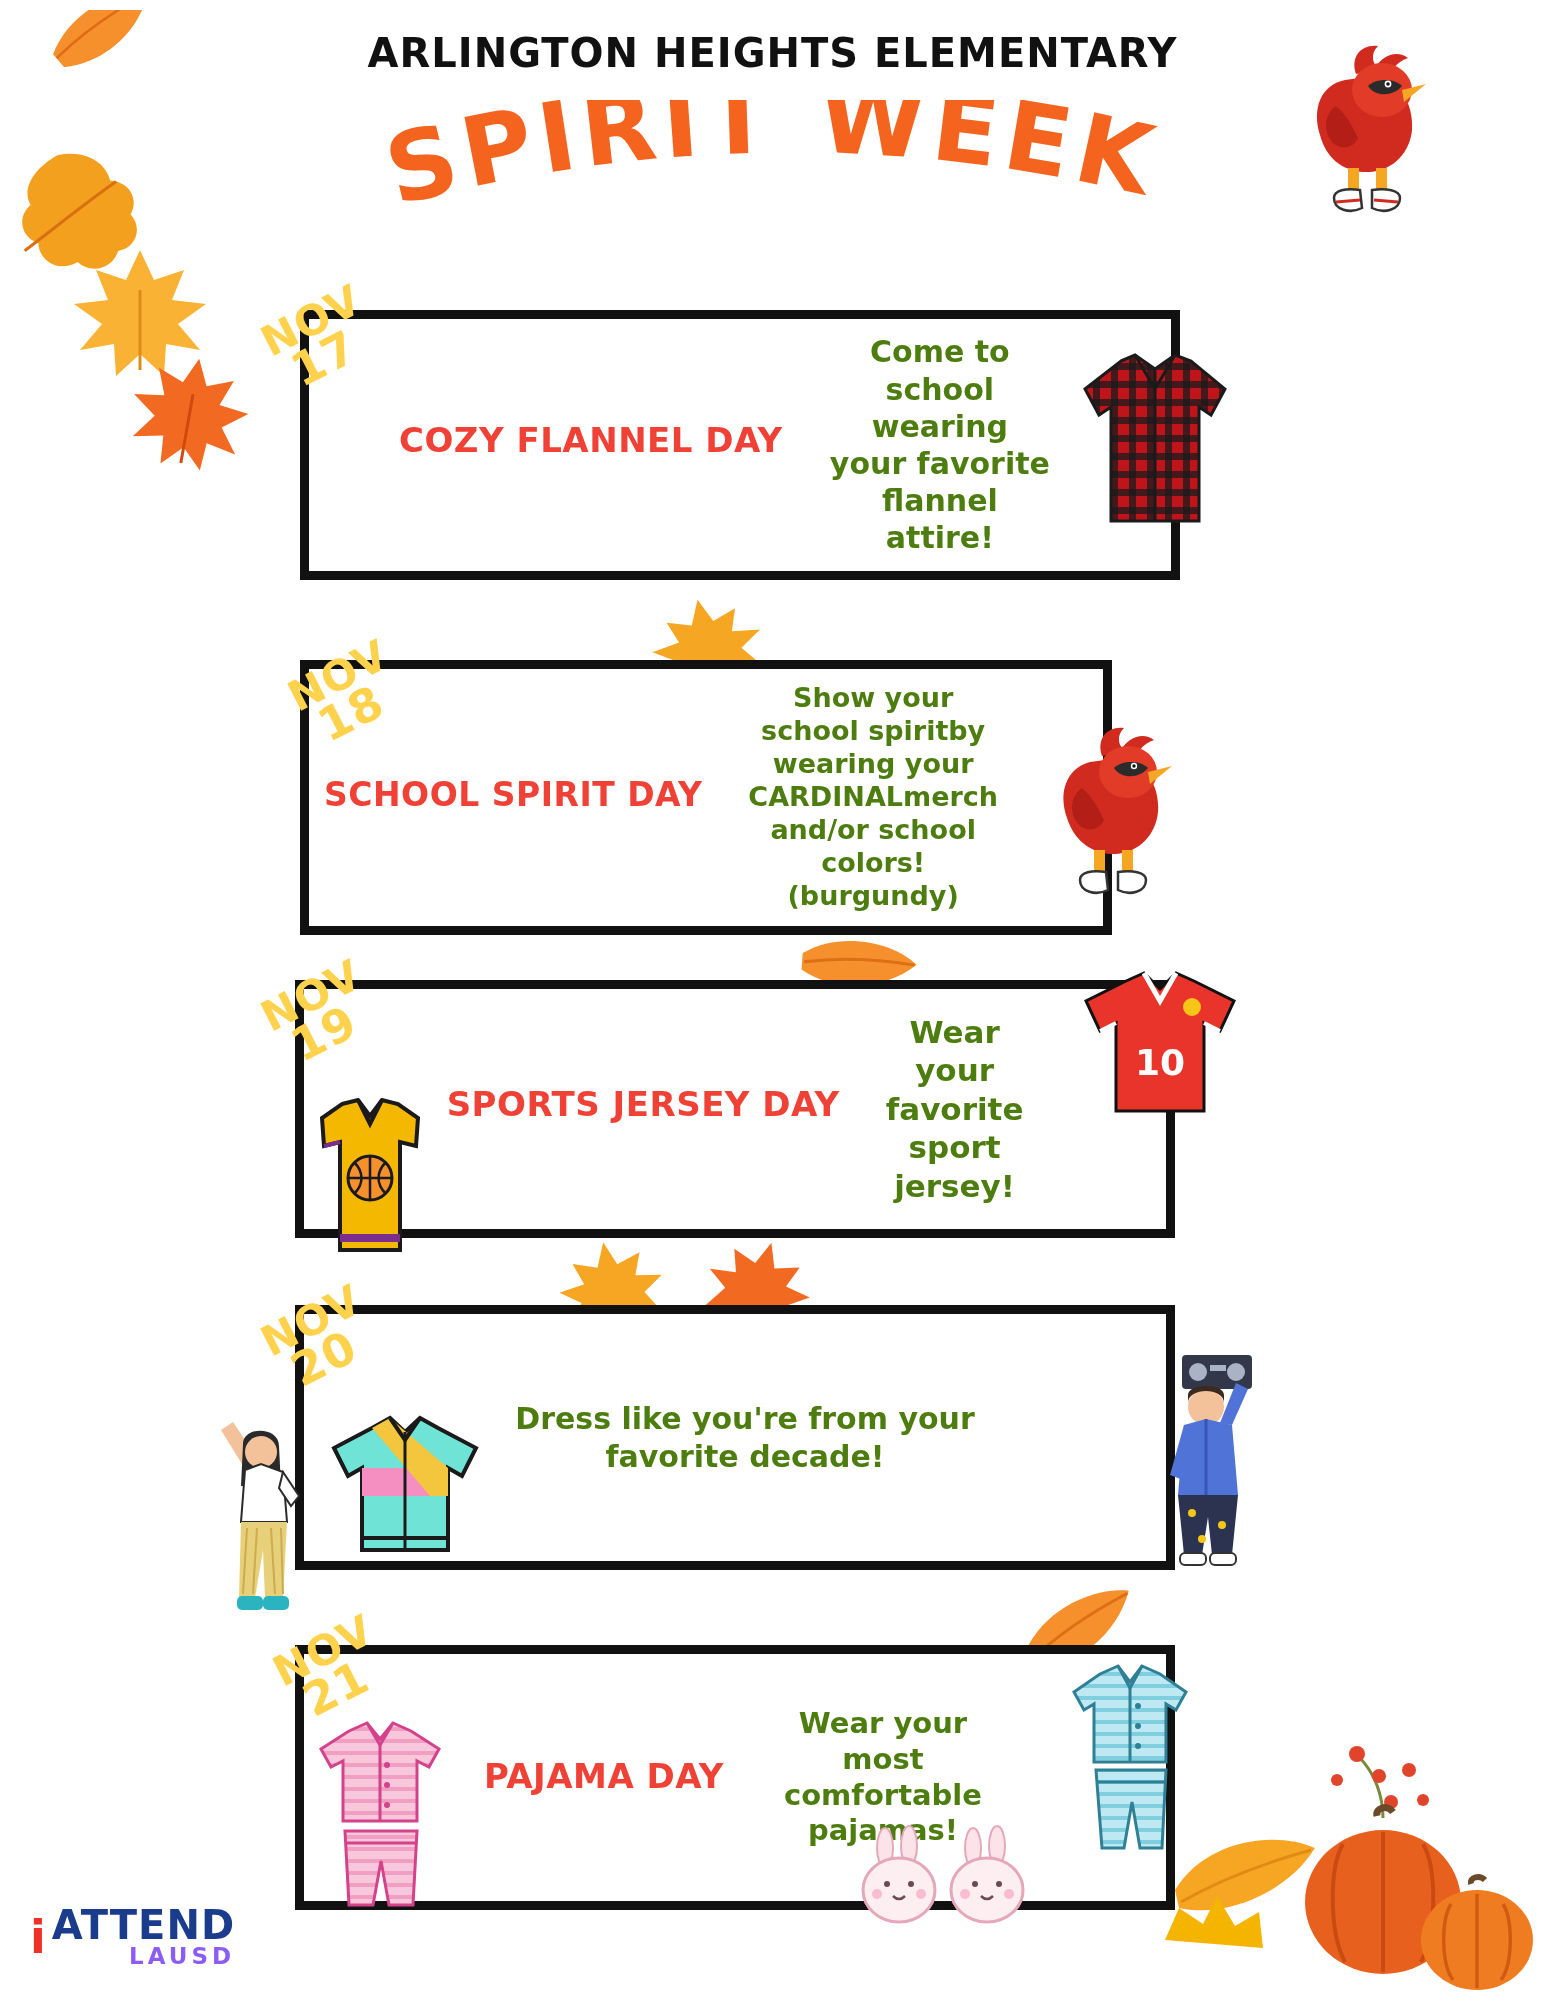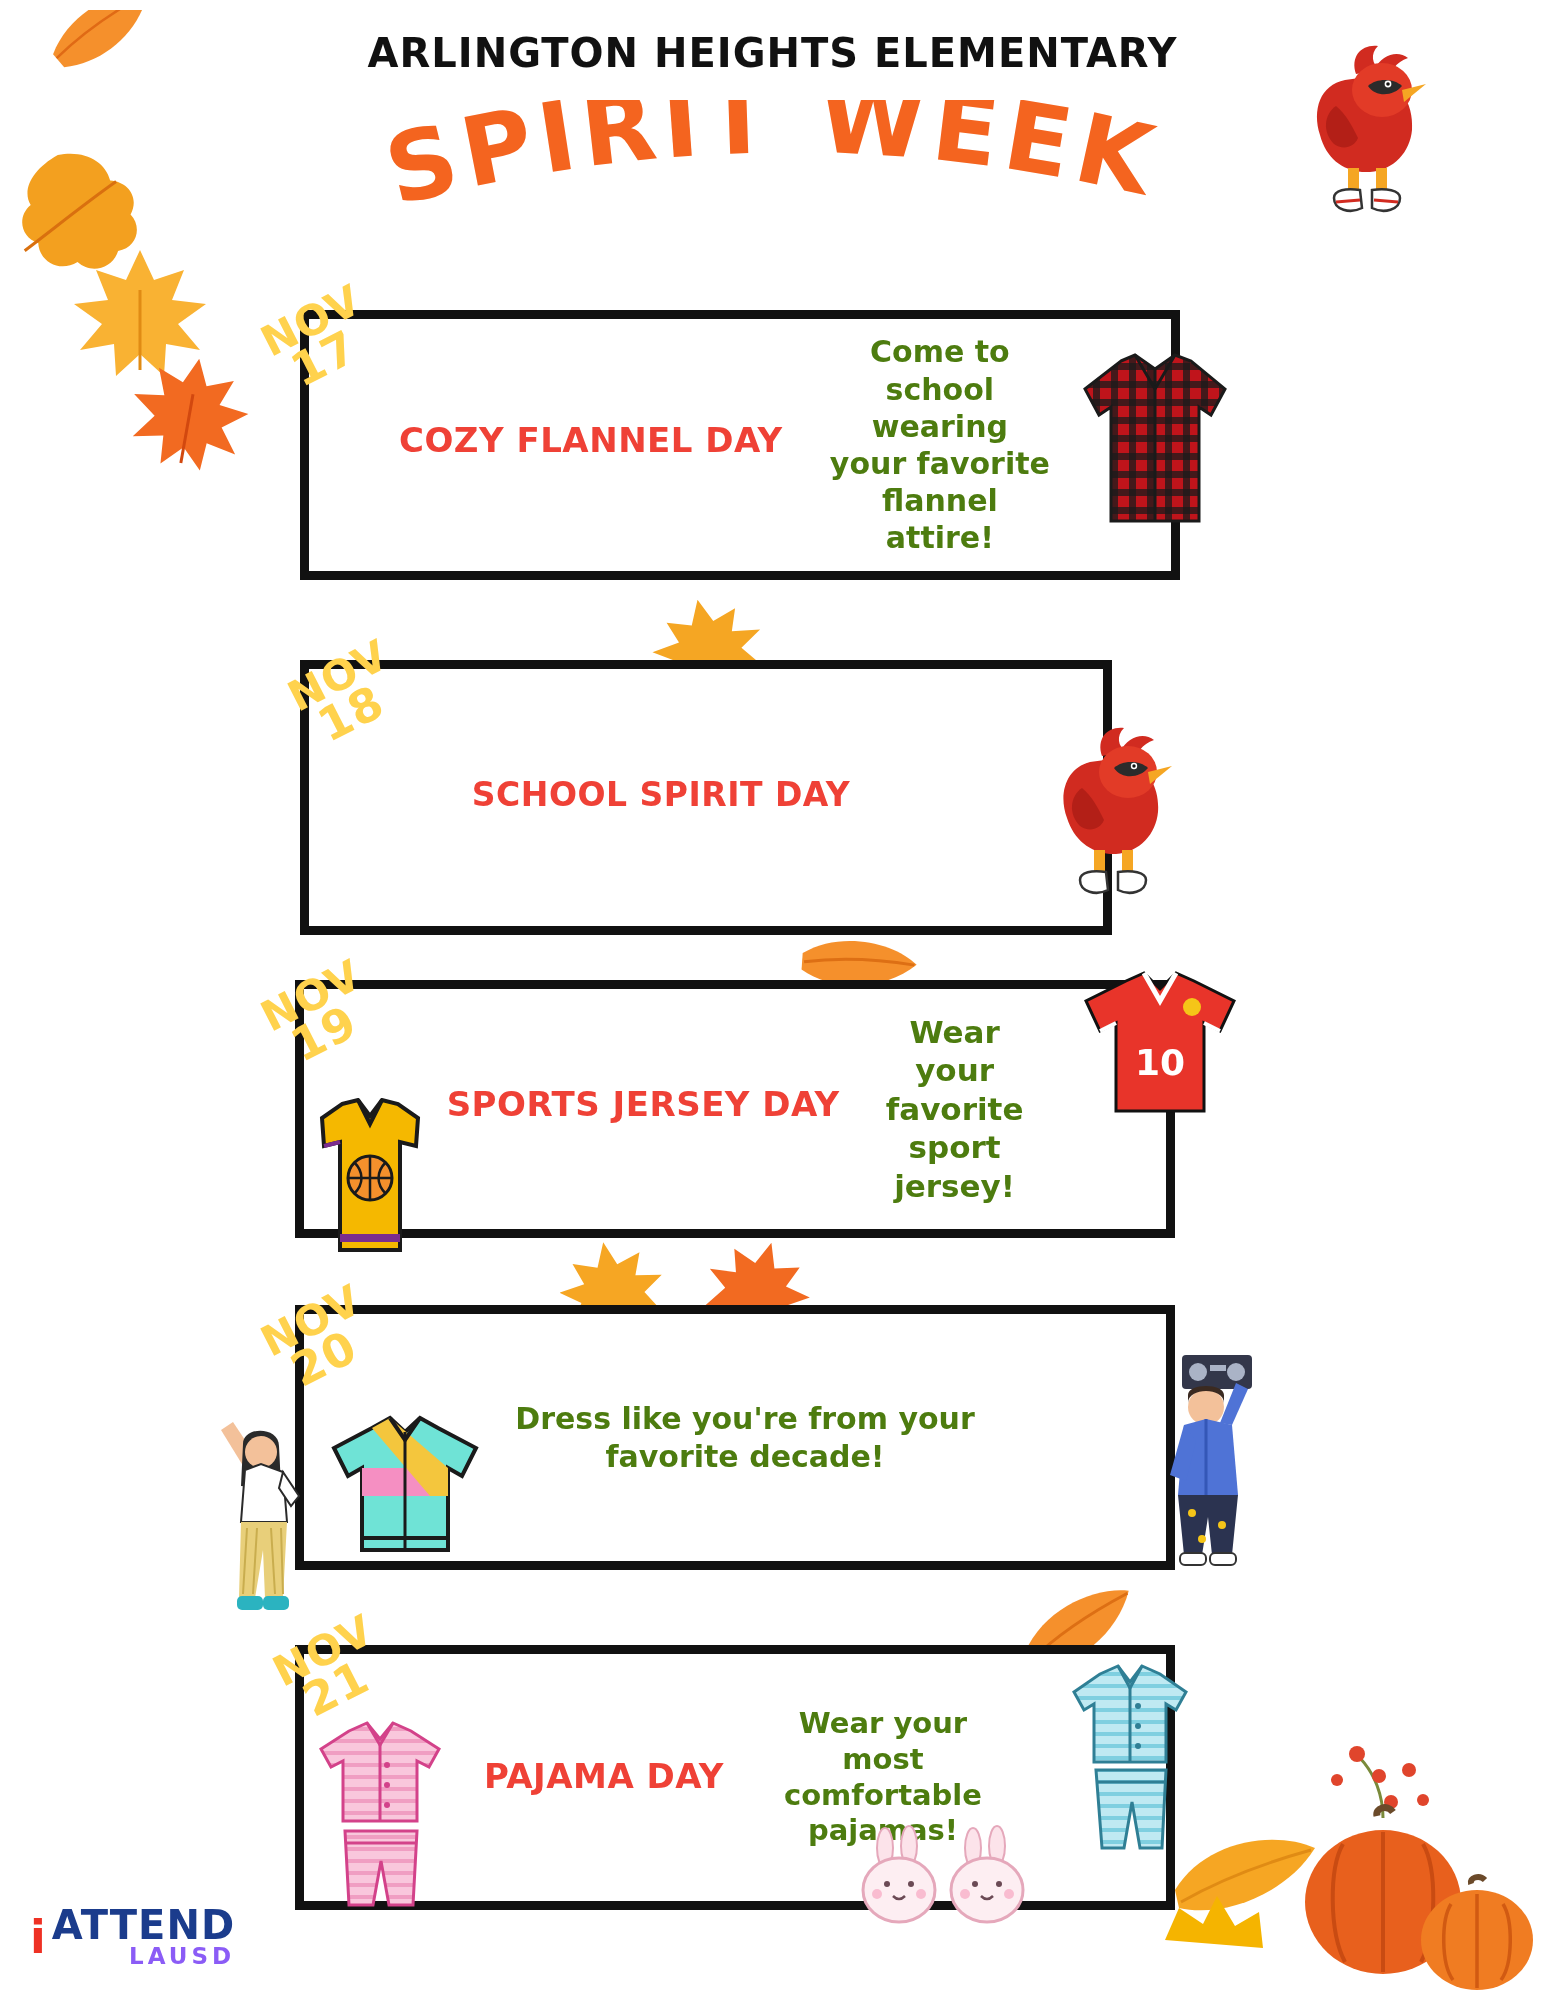--- a/index.html
+++ b/index.html
@@ -274,20 +274,21 @@
   </svg>
 </div>
 <div class="date-stamp stamp-1">
   <span class="m">NOV</span>
   <span class="d">17</span>
 </div>
 
 <div class="day-card card-2">
   <div class="card-inner" style="padding-right:180px;">
     <div class="day-title">SCHOOL SPIRIT DAY</div>
+    <div class="day-desc">Show your school spiritby wearing your CARDINALmerch and/or school colors! (burgundy)</div>
   </div>
 </div>
 <div class="art" style="left:1040px; top:720px; z-index:6;">
   <svg width="140" height="200" viewBox="0 0 140 200" xmlns="http://www.w3.org/2000/svg">
     <path d="M50,42 C26,48 18,74 27,98 C34,120 50,132 70,134 L76,134 C100,132 116,114 118,92 C120,64 104,42 80,38 Z" fill="#d12b20"></path>
     <path d="M62,36 C56,18 68,6 84,8 C76,16 78,26 86,32 Z" fill="#d12b20"></path>
     <path d="M80,32 C88,16 104,12 114,20 C102,24 96,34 94,42 Z" fill="#d12b20"></path>
     <ellipse cx="88" cy="52" rx="29" ry="26" fill="#e23b27"></ellipse>
     <path d="M74,48 C82,40 100,40 108,48 C100,58 82,60 74,48 Z" fill="#2b2b2b"></path>
     <path d="M108,52 L132,46 L110,64 Z" fill="#f5a623"></path>

